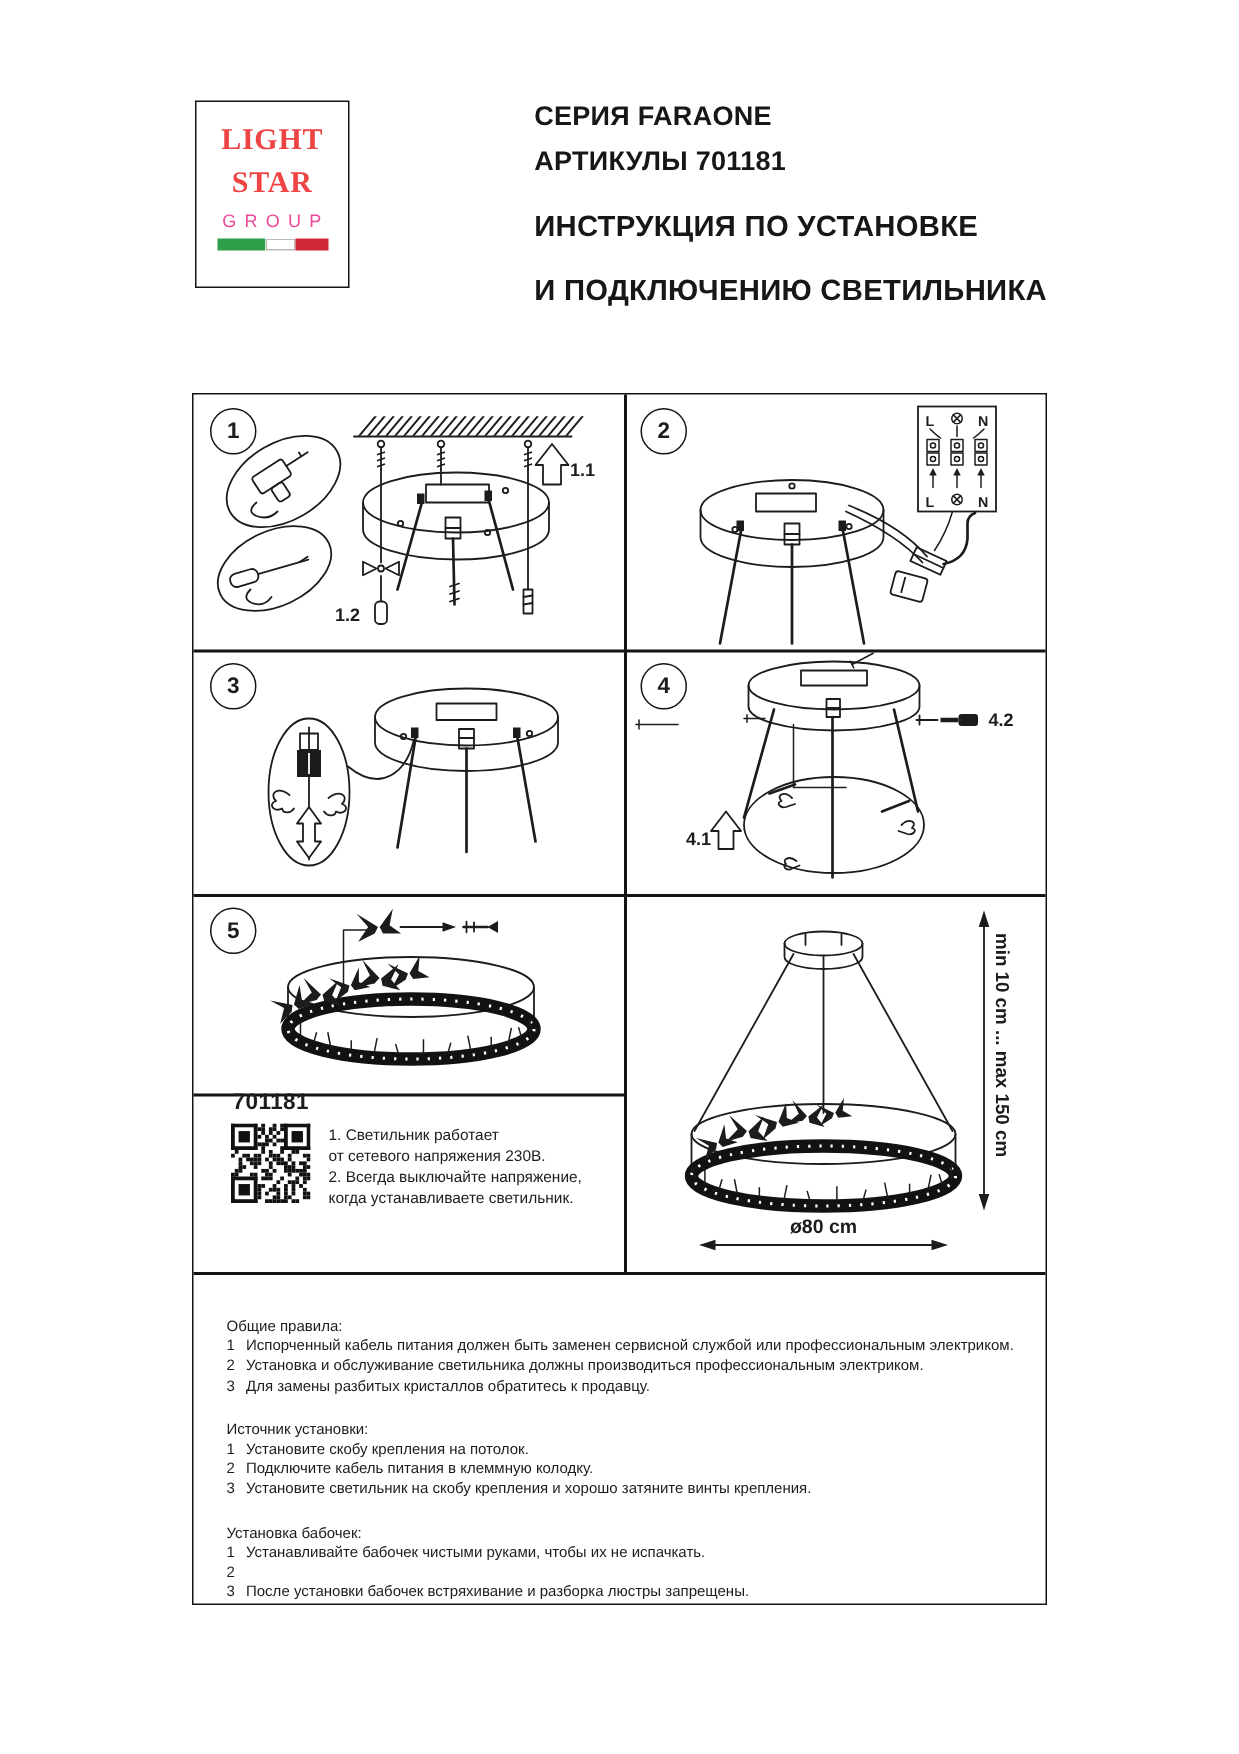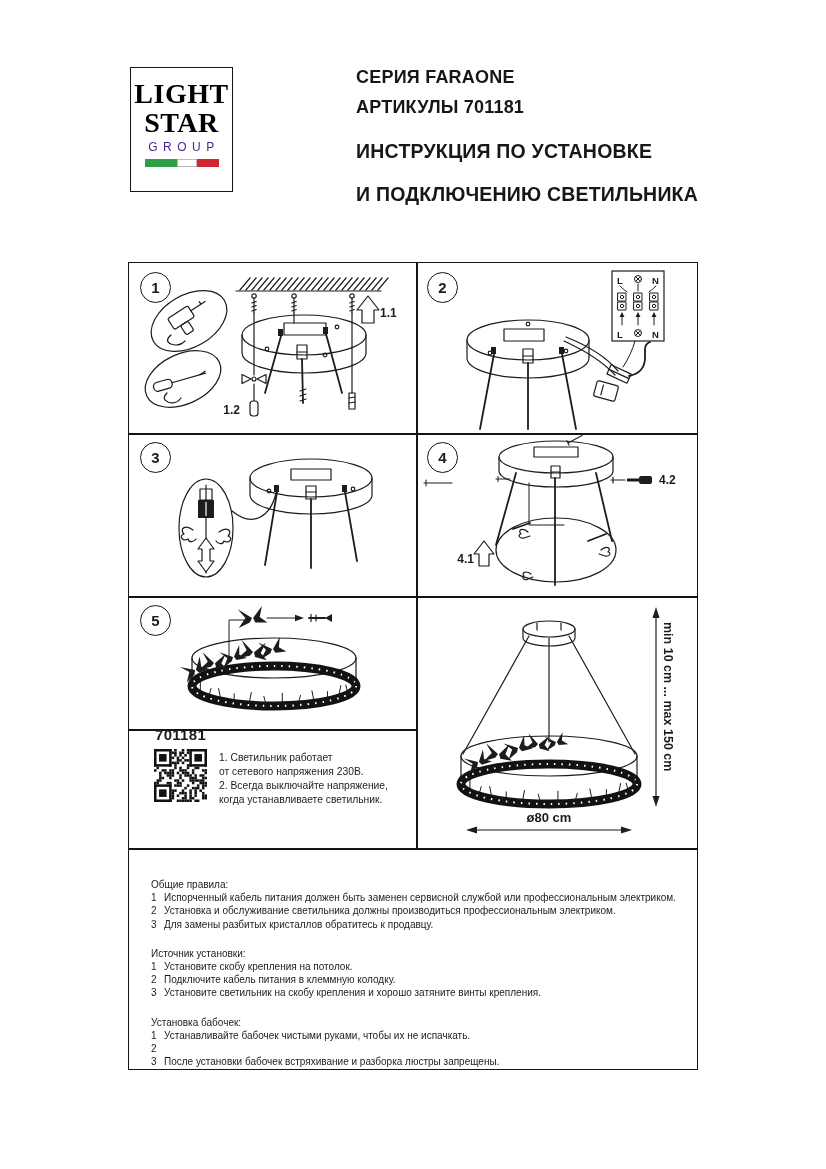--- a/index.html
+++ b/index.html
@@ -1,22 +1,22 @@
 <!DOCTYPE html>
 <html><head>
 <meta charset="utf-8">
 <style>
   html,body{margin:0;padding:0;background:#fff}
   body{width:826px;height:1169px;position:relative;font-family:"Liberation Sans",sans-serif;color:#1c1c1c;overflow:hidden}
   .abs{position:absolute}
   
   .logo{left:130px;top:67px;width:103px;height:125px;border:1.6px solid #141414;box-sizing:border-box;text-align:center;background:#fff}
-  .logo-word{font-family:"Liberation Serif",serif;font-weight:700;font-size:28px;line-height:29px;letter-spacing:.5px;color:#000000}
+  .logo-word{font-family:"Liberation Serif",serif;font-weight:700;font-size:20px;line-height:29px;letter-spacing:.5px;color:#ef4444}
   .logo-word.first{margin-top:11px}
-  .logo-group{font-size:12px;letter-spacing:5.5px;text-indent:5px;margin-top:3px;color:#4c1d95}
+  .logo-group{font-size:12px;letter-spacing:5.5px;text-indent:5px;margin-top:3px;color:#ec4899}
   .flag{display:flex;height:8px;width:74px;margin:5px auto 0}
   .flag span{display:block;height:100%}
   .titles{right:128px;top:62px;font-weight:700;color:#171717}
   .hdr-line{font-size:18px;line-height:30px;letter-spacing:.2px}
   .hdr-title{font-size:19.5px;line-height:27px;letter-spacing:.2px;margin-top:16px}
   .title-block{margin-top:14px}
   
   .tbl{left:128px;top:262px;width:570px;height:808px;border:1.6px solid #141414;box-sizing:border-box}
   .divider{position:absolute;background:#141414}
   .cell{position:absolute}

